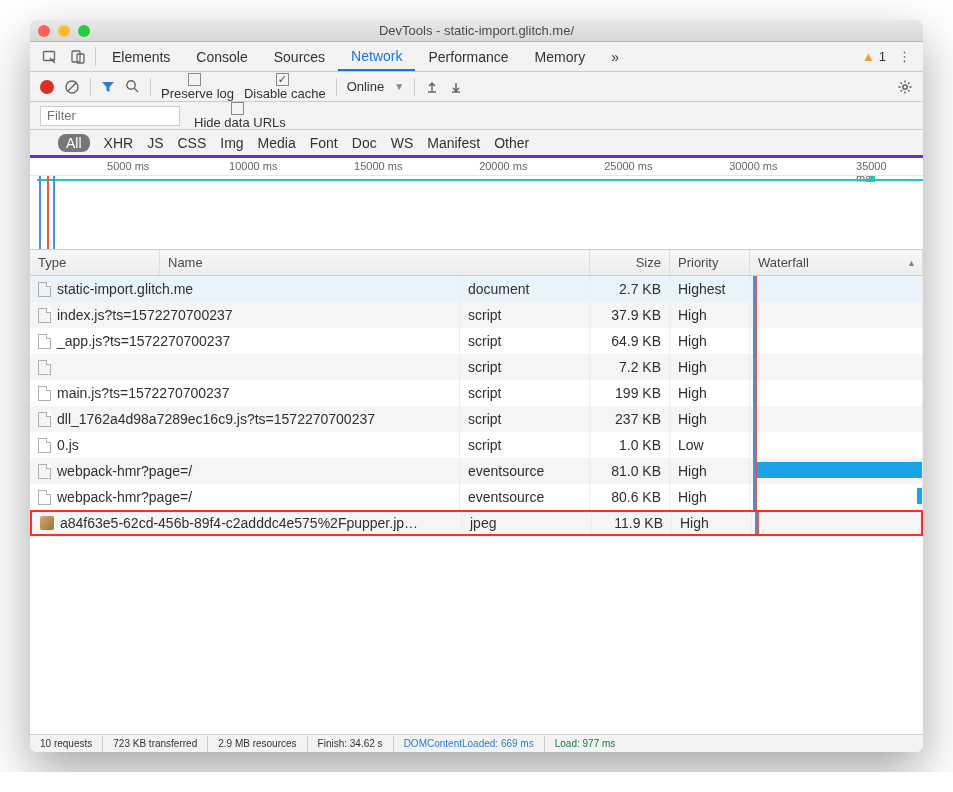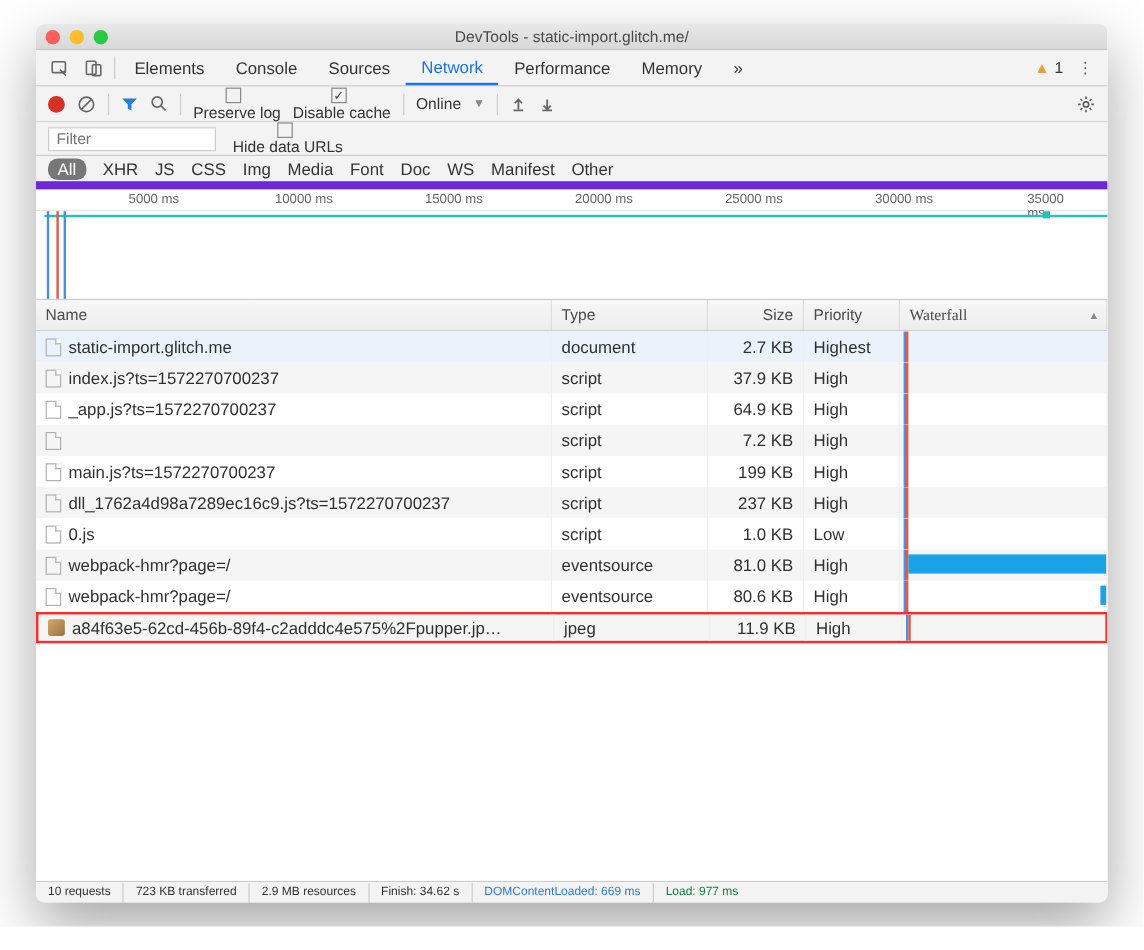--- a/index.html
+++ b/index.html
@@ -23,40 +23,40 @@
 .kebab { color: #5a5a5a; padding: 0 6px; cursor: pointer; }
 .toolbar { height: 30px; background: #f3f3f3; border-bottom: 1px solid #ccc; display: flex; align-items: center; padding: 0 10px; gap: 10px; font-size: 13px; color: #333; }
 .toolbar .recdot { width: 14px; height: 14px; background: #d93025; border-radius: 50%; cursor: pointer; }
 .toolbar .vsep { width: 1px; height: 18px; background: #ccc; }
 .toolbar .ico { color: #5a5a5a; cursor: pointer; display: flex; align-items: center; }
 .toolbar .funnel { color: #2a7cd6; }
 .cb { width: 13px; height: 13px; border: 1px solid #888; display: inline-flex; align-items: center; justify-content: center; margin-right: 5px; font-size: 11px; color: #444; cursor: pointer; }
 .lbl { display: flex; align-items: center; cursor: pointer; flex-direction: column; }
 .filterrow { height: 28px; background: #f3f3f3; border-bottom: 1px solid #ccc; display: flex; align-items: center; padding: 0 10px; gap: 14px; font-size: 13px; }
 .filterrow input { width: 140px; height: 20px; border: 1px solid #ccc; padding: 2px 6px; font-size: 13px; }
-.catrow { height: 28px; background: #f3f3f3; border-bottom: 7px solid #6d28d9; display: flex; align-items: center; padding: 0 10px; gap: 14px; font-size: 14px; }
+.catrow { height: 28px; background: #f3f3f3; border-bottom: 3px solid #6d28d9; display: flex; align-items: center; padding: 0 28px; gap: 14px; font-size: 14px; }
 .cat { color: #333; cursor: pointer; }
 .cat.all { background: #777; color: #fff; border-radius: 8px; padding: 1px 8px; }
 .timeline { height: 92px; border-bottom: 1px solid #ccc; position: relative; background: #fff; }
 .timeticks { height: 18px; border-bottom: 1px solid #e6e6e6; position: relative; font-size: 11px; color: #666; }
 .tick { position: absolute; top: 2px; transform: translateX(-50%); }
 .tlbody { position: absolute; top: 18px; left: 0; right: 0; bottom: 0; }
 .vline { position: absolute; top: 0; bottom: 0; width: 2px; }
 .vline.blue { background: #4a90e2; }
 .vline.red { background: #e05a47; }
 .hband { position: absolute; left: 7px; right: 0; top: 3px; height: 2px; background: #22c2bd; }
 .tablewrap { flex: 1; display: flex; flex-direction: column; position: relative; overflow: hidden; }
 .theadrow { display: flex; height: 26px; background: linear-gradient(#f7f7f7,#ededed); border-bottom: 1px solid #ccc; font-size: 13px; }
 .th { display: flex; align-items: center; padding: 0 8px; color: #4a4a4a; cursor: pointer; border-right: 1px solid #ddd; }
 .th.sortind::after { content: "▲"; font-size: 9px; position: absolute; right: 6px; color: #888; }
 .col-name { width: 430px; }
 .col-type { width: 130px; }
 .col-size { width: 80px; justify-content: flex-end; }
 .col-prio { width: 80px; }
-.col-wf { flex: 1; position: relative; font-family: Liberation Serif, serif; }
+.col-wf { flex: 1; position: relative; }
 .tbody { flex: 1; overflow: auto; background: #fff; }
 .tr { display: flex; height: 26px; align-items: stretch; font-size: 14px; color: #303030; }
 .tr:nth-child(odd) { background: #fff; }
 .tr:nth-child(even) { background: #f5f5f5; }
 .tr.sel { background: #eaf3fb; }
 .td { display: flex; align-items: center; padding: 0 8px; border-right: 1px solid #eee; overflow: hidden; white-space: nowrap; text-overflow: ellipsis; }
 .td.col-size { justify-content: flex-end; }
 .fileico { width: 13px; height: 15px; border: 1px solid #b0b0b0; display: inline-block; margin-right: 6px; position: relative; }
 .fileico::after { content: ""; position: absolute; top: -1px; right: -1px; width: 4px; height: 4px; background: #fff; border-left: 1px solid #b0b0b0; border-bottom: 1px solid #b0b0b0; }
 .imgico { width: 14px; height: 14px; background: linear-gradient(135deg,#d6a86a,#9a7240); border-radius:2px; display: inline-block; margin-right:6px; }
@@ -200,22 +200,22 @@
       <div class="hband"></div>
       <div class="vline blue" style="left:1.0%"></div>
       <div class="vline red" style="left:1.9%"></div>
       <div class="vline blue" style="left:2.6%"></div>
       <div class="vline" style="left:94%;top:0;height:6px;width:6px;background:#22c2bd"></div>
     </div>
   </div>
 
   <div class="tablewrap">
     <div class="theadrow">
+      <div class="th col-type">Type</div>
       <div class="th col-name">Name</div>
-      <div class="th col-type">Type</div>
       <div class="th col-size">Size</div>
       <div class="th col-prio">Priority</div>
       <div class="th col-wf sortind" style="position:relative">Waterfall</div>
     </div>
     <div class="tbody" id="tbody">
         <div class="tr sel">
           <div class="td col-name">
             <span class="fileico"></span>
             <span>static-import.glitch.me</span>
           </div>

